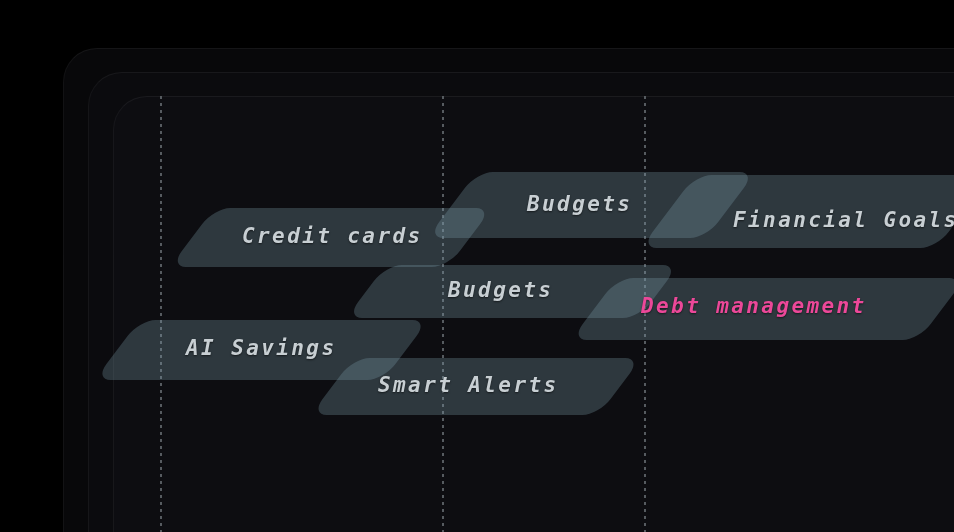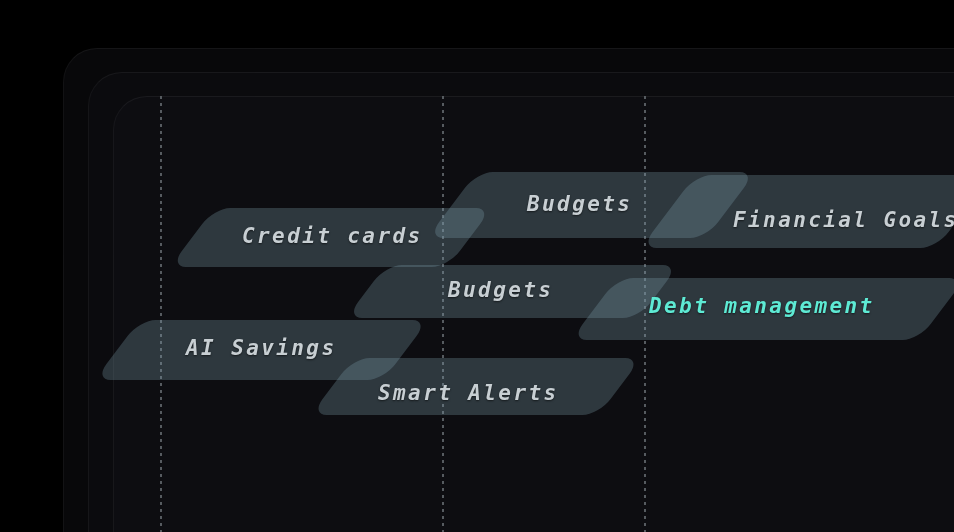--- a/index.html
+++ b/index.html
@@ -109,19 +109,19 @@
         <div class="bar" style="left: 668px; top: 175px; width: 296px; height: 73px; background: rgba(123, 155, 168, 0.3); transform: skewX(-37deg);"></div>
         <div class="bar" style="left: 192px; top: 208px; width: 278px; height: 59px; background: rgba(123, 155, 168, 0.3); transform: skewX(-37deg);"></div>
         <div class="bar" style="left: 366px; top: 265px; width: 293px; height: 53px; background: rgba(123, 155, 168, 0.3); transform: skewX(-37deg);"></div>
         <div class="bar" style="left: 594px; top: 278px; width: 348px; height: 62px; background: rgba(123, 155, 168, 0.3); transform: skewX(-37deg);"></div>
         <div class="bar" style="left: 117px; top: 320px; width: 289px; height: 60px; background: rgba(123, 155, 168, 0.3); transform: skewX(-37deg);"></div>
         <div class="bar" style="left: 332px; top: 358px; width: 288px; height: 57px; background: rgba(123, 155, 168, 0.3); transform: skewX(-37deg);"></div>
         <div class="bar-label" style="transform: none; left: 527px; top: 192px; color: rgb(200, 207, 211);">Budgets</div>
         <div class="bar-label" style="transform: none; left: 733px; top: 208px; color: rgb(200, 207, 211);">Financial Goals</div>
         <div class="bar-label" style="transform: none; left: 242px; top: 224px; color: rgb(200, 207, 211); font-style: italic;">Credit cards</div>
         <div class="bar-label" style="transform: none; left: 448px; top: 278px; color: rgb(200, 207, 211);">Budgets</div>
-        <div class="bar-label" style="transform: none; left: 641px; top: 294px; color: #5eead4; margin-left: 8px;">Debt management</div>
+        <div class="bar-label" style="transform: none; left: 641px; top: 294px; color: #ec4899;">Debt management</div>
         <div class="bar-label" style="transform: none; left: 186px; top: 336px; color: rgb(200, 207, 211);">AI Savings</div>
-        <div class="bar-label" style="transform: none; left: 378px; top: 373px; color: rgb(200, 207, 211); margin-top: 8px;">Smart Alerts</div>
+        <div class="bar-label" style="transform: none; left: 378px; top: 373px; color: rgb(200, 207, 211);">Smart Alerts</div>
       </div>
   </div>
 
 </div>
 
 </body></html>

